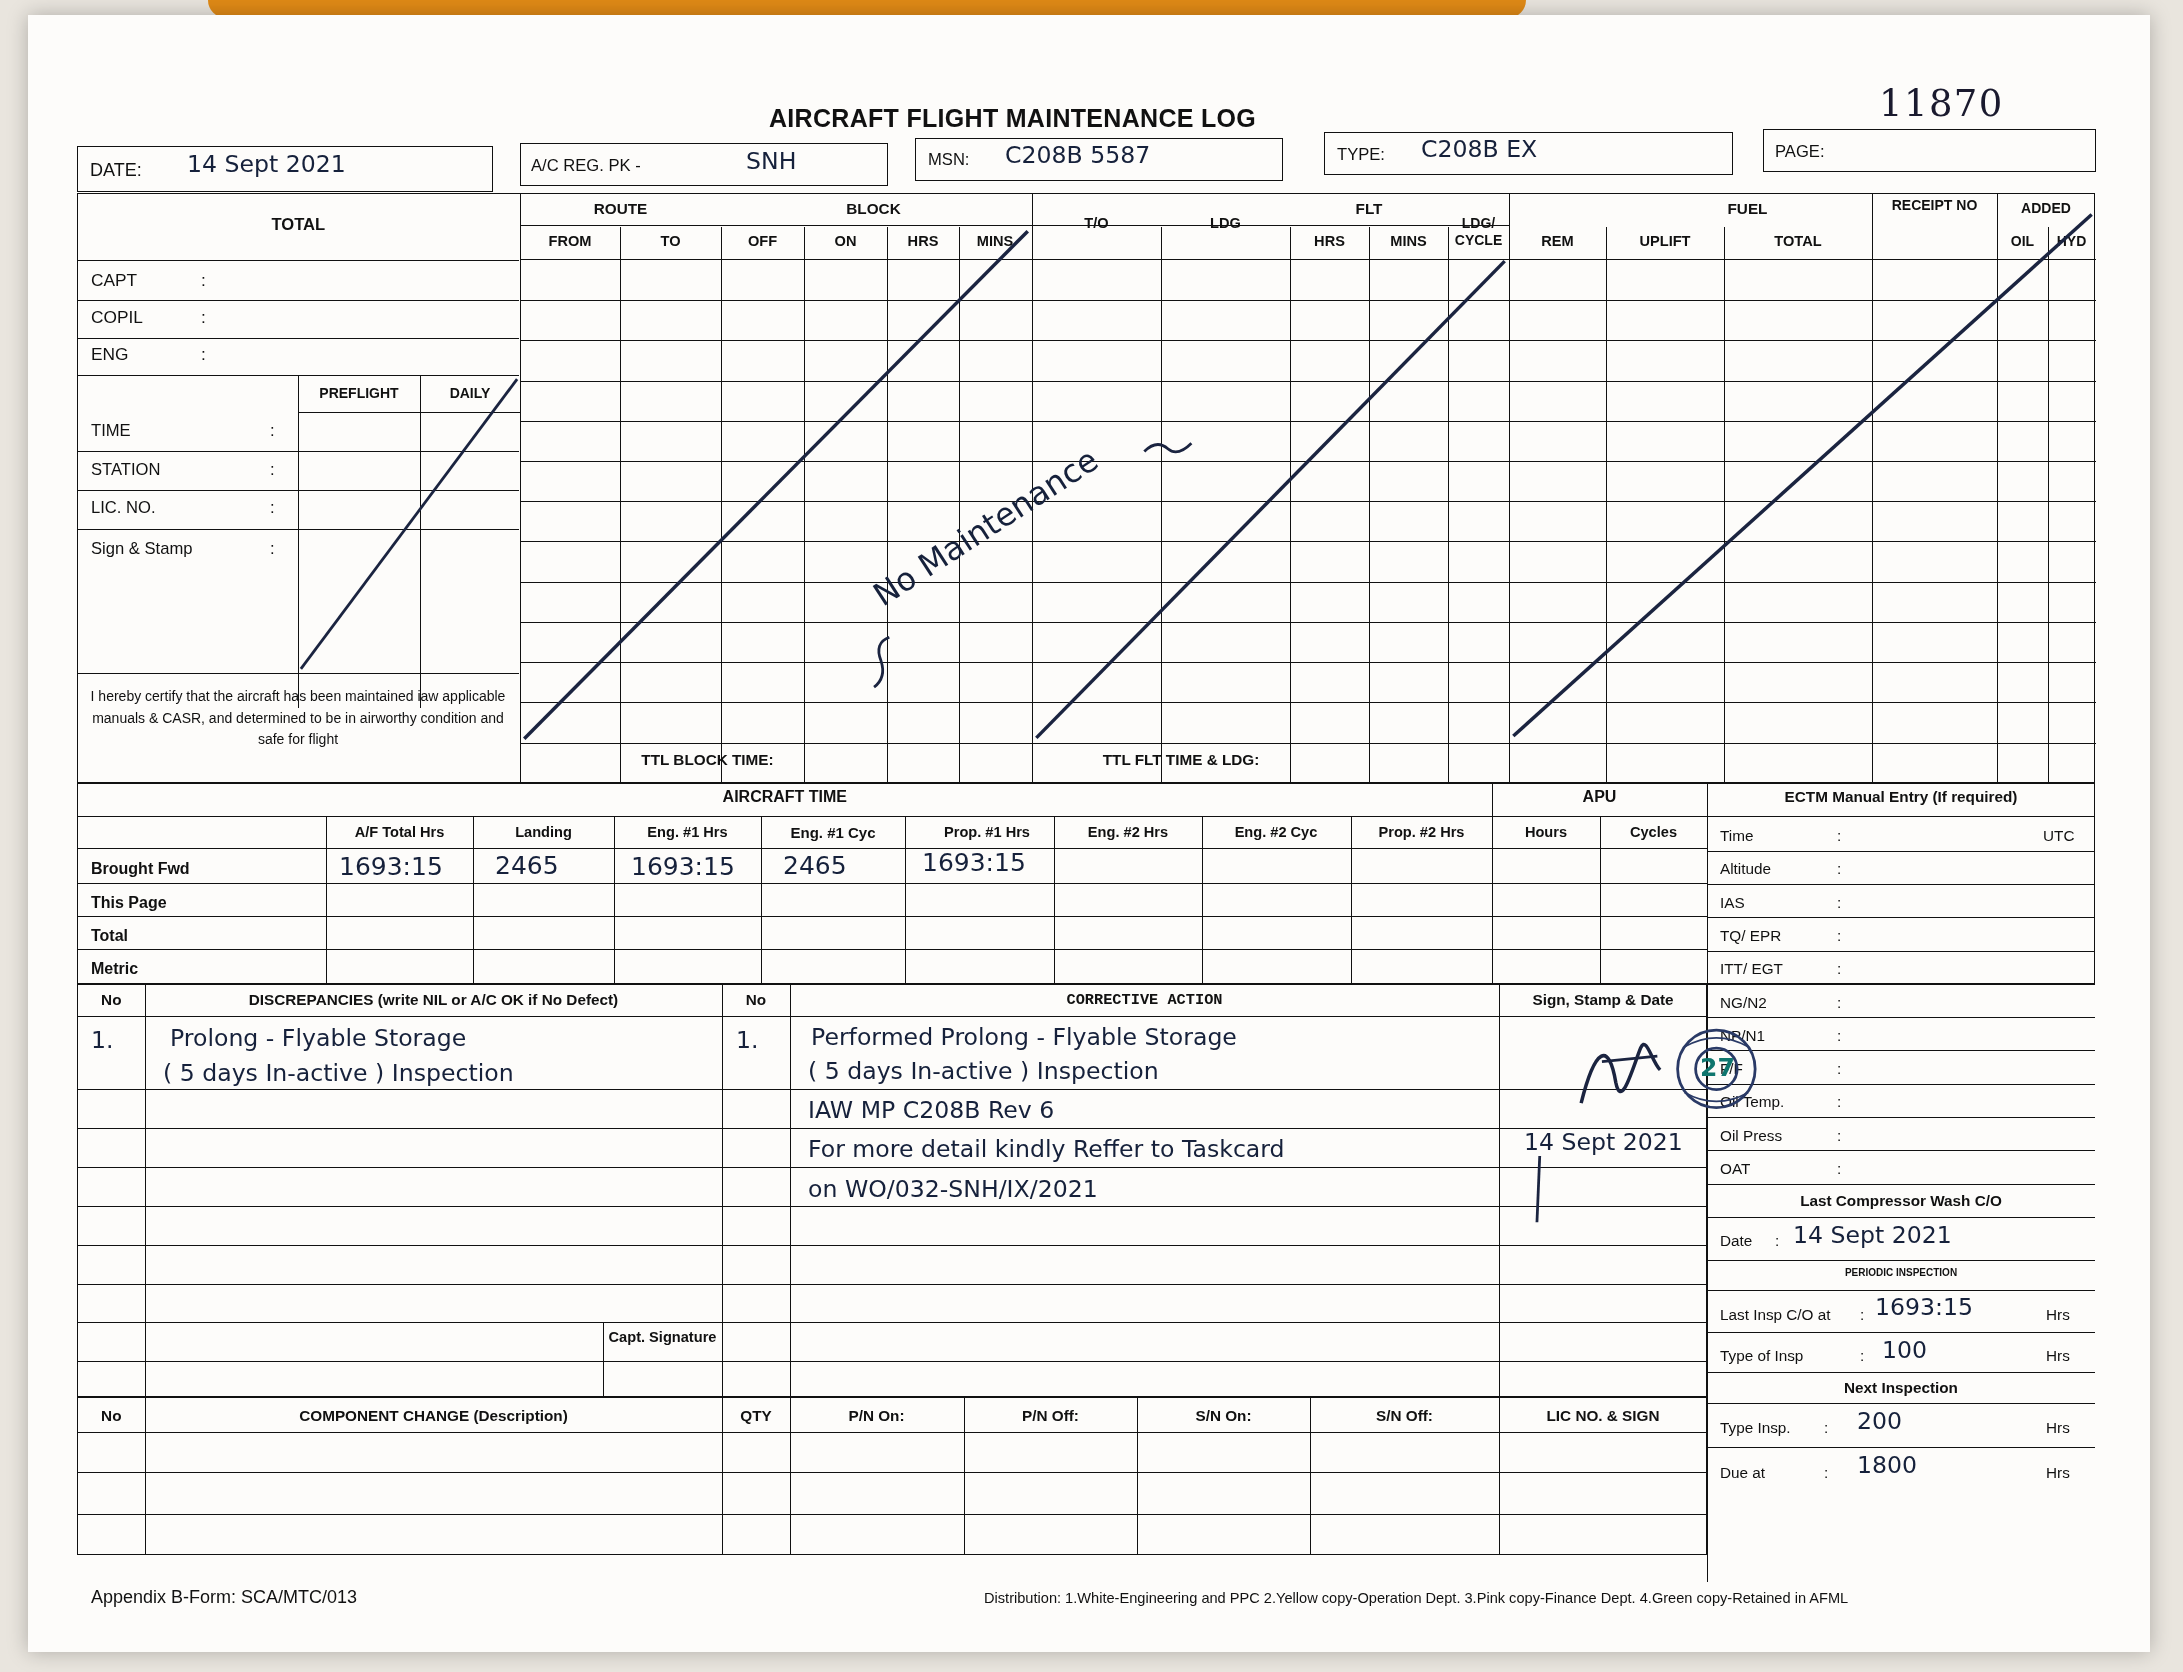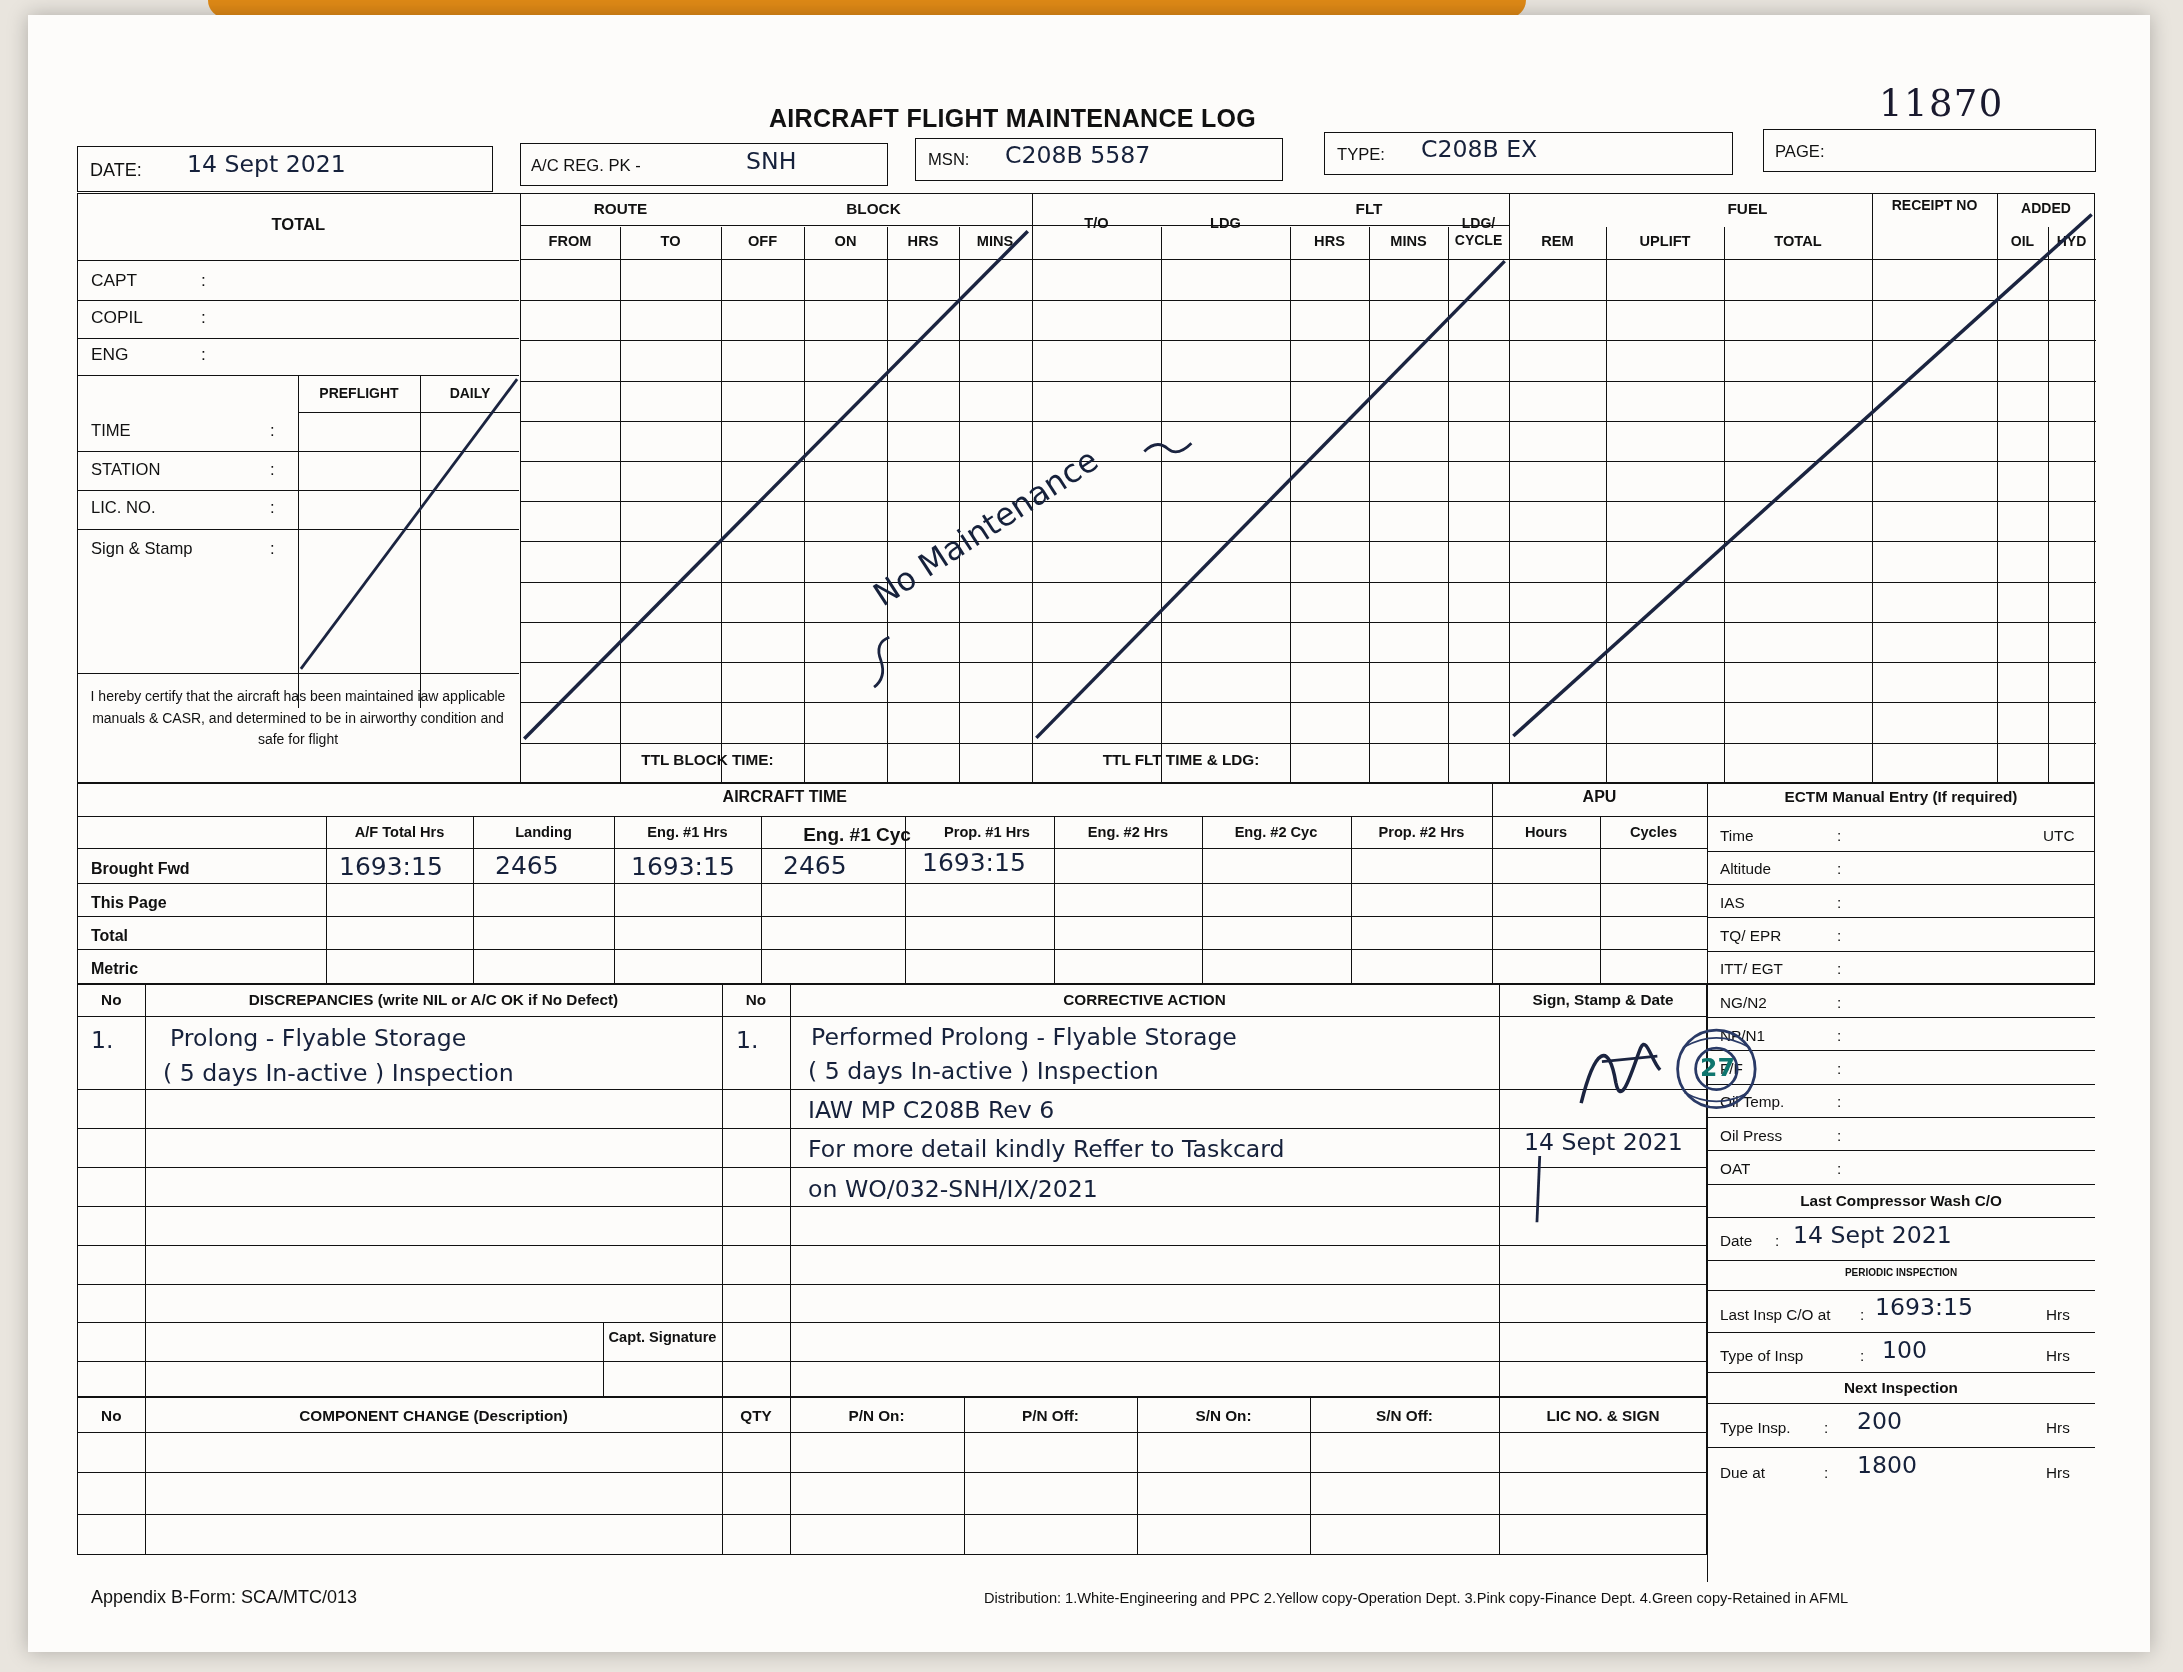--- a/index.html
+++ b/index.html
@@ -186,21 +186,21 @@
 
     <div class="bx" style="left:15.3px;top:734px;width:2018px;height:201px;"></div>
     <div class="lbl b c" style="left:15.3px;top:739px;width:1415px;font-size:16px;">AIRCRAFT TIME</div>
     <div class="lbl b c" style="left:1430px;top:739px;width:215px;font-size:16px;">APU</div>
     <div class="lbl b c" style="left:1645px;top:739px;width:388px;font-size:15.3px;">ECTM Manual Entry (If required)</div>
     <div class="bx" style="left:15.3px;top:767px;width:2018px;height:0;border-width:1.4px 0 0 0;"></div>
 
     <div class="lbl b c" style="left:264px;top:775px;width:147px;font-size:14.6px;">A/F Total Hrs</div>
     <div class="lbl b c" style="left:411px;top:775px;width:141px;font-size:14.6px;">Landing</div>
     <div class="lbl b c" style="left:552px;top:775px;width:147px;font-size:14.6px;">Eng. #1 Hrs</div>
-    <div class="lbl b c" style="left:699px;top:775px;width:144px;font-size:19px;padding-left:24px;">Eng. #1 Cyc</div>
+    <div class="lbl b c" style="left:699px;top:775px;width:144px;font-size:15px;">Eng. #1 Cyc</div>
     <div class="lbl b c" style="left:843px;top:775px;width:164px;font-size:14.6px;">Prop. #1 Hrs</div>
     <div class="lbl b c" style="left:992px;top:775px;width:148px;font-size:14.6px;">Eng. #2 Hrs</div>
     <div class="lbl b c" style="left:1140px;top:775px;width:148px;font-size:14.6px;">Eng. #2 Cyc</div>
     <div class="lbl b c" style="left:1289px;top:775px;width:141px;font-size:14.6px;">Prop. #2 Hrs</div>
     <div class="lbl b c" style="left:1430px;top:775px;width:108px;font-size:14.6px;">Hours</div>
     <div class="lbl b c" style="left:1538px;top:775px;width:107px;font-size:14.6px;">Cycles</div>
     <div class="bx" style="left:15.3px;top:799px;width:1630px;height:0;border-width:1.4px 0 0 0;"></div>
 
     <div class="bx" style="left:264px;top:767px;width:0;height:168px;border-width:0 0 0 1.4px;"></div>
     <div class="bx" style="left:411px;top:767px;width:0;height:168px;border-width:0 0 0 1.4px;"></div>
@@ -309,21 +309,21 @@
 
     <div class="bx" style="left:15.3px;top:935px;width:1630px;height:413px;"></div>
     <div class="bx" style="left:83px;top:935px;width:0;height:413px;border-width:0 0 0 1.4px;"></div>
     <div class="bx" style="left:660px;top:935px;width:0;height:413px;border-width:0 0 0 1.4px;"></div>
     <div class="bx" style="left:728px;top:935px;width:0;height:413px;border-width:0 0 0 1.4px;"></div>
     <div class="bx" style="left:1437px;top:935px;width:0;height:413px;border-width:0 0 0 1.4px;"></div>
 
     <div class="lbl b c" style="left:15.3px;top:942px;width:68px;font-size:15.3px;">No</div>
     <div class="lbl b c" style="left:83px;top:942px;width:577px;font-size:15.3px;">DISCREPANCIES (write NIL or A/C OK if No Defect)</div>
     <div class="lbl b c" style="left:660px;top:942px;width:68px;font-size:15.3px;">No</div>
-    <div class="lbl b c" style="left:728px;top:942px;width:709px;font-size:15.3px;">CORRECTIVE ACTION</div>
+    <div class="lbl b c" style="left:728px;top:942px;width:709px;font-size:15.3px;font-family:Liberation Mono, monospace;">CORRECTIVE ACTION</div>
     <div class="lbl b c" style="left:1437px;top:942px;width:208px;font-size:15.3px;">Sign, Stamp &amp; Date</div>
     <div class="bx" style="left:15.3px;top:967px;width:1630px;height:0;border-width:1.4px 0 0 0;"></div>
 
     <div class="bx" style="left:15.3px;top:1040px;width:1630px;height:0;border-width:1.4px 0 0 0;"></div>
     <div class="bx" style="left:15.3px;top:1079px;width:1630px;height:0;border-width:1.4px 0 0 0;"></div>
     <div class="bx" style="left:15.3px;top:1118px;width:1630px;height:0;border-width:1.4px 0 0 0;"></div>
     <div class="bx" style="left:15.3px;top:1157px;width:1630px;height:0;border-width:1.4px 0 0 0;"></div>
     <div class="bx" style="left:15.3px;top:1196px;width:1630px;height:0;border-width:1.4px 0 0 0;"></div>
     <div class="bx" style="left:15.3px;top:1235px;width:1630px;height:0;border-width:1.4px 0 0 0;"></div>
     <div class="bx" style="left:15.3px;top:1273px;width:1630px;height:0;border-width:1.4px 0 0 0;"></div>

